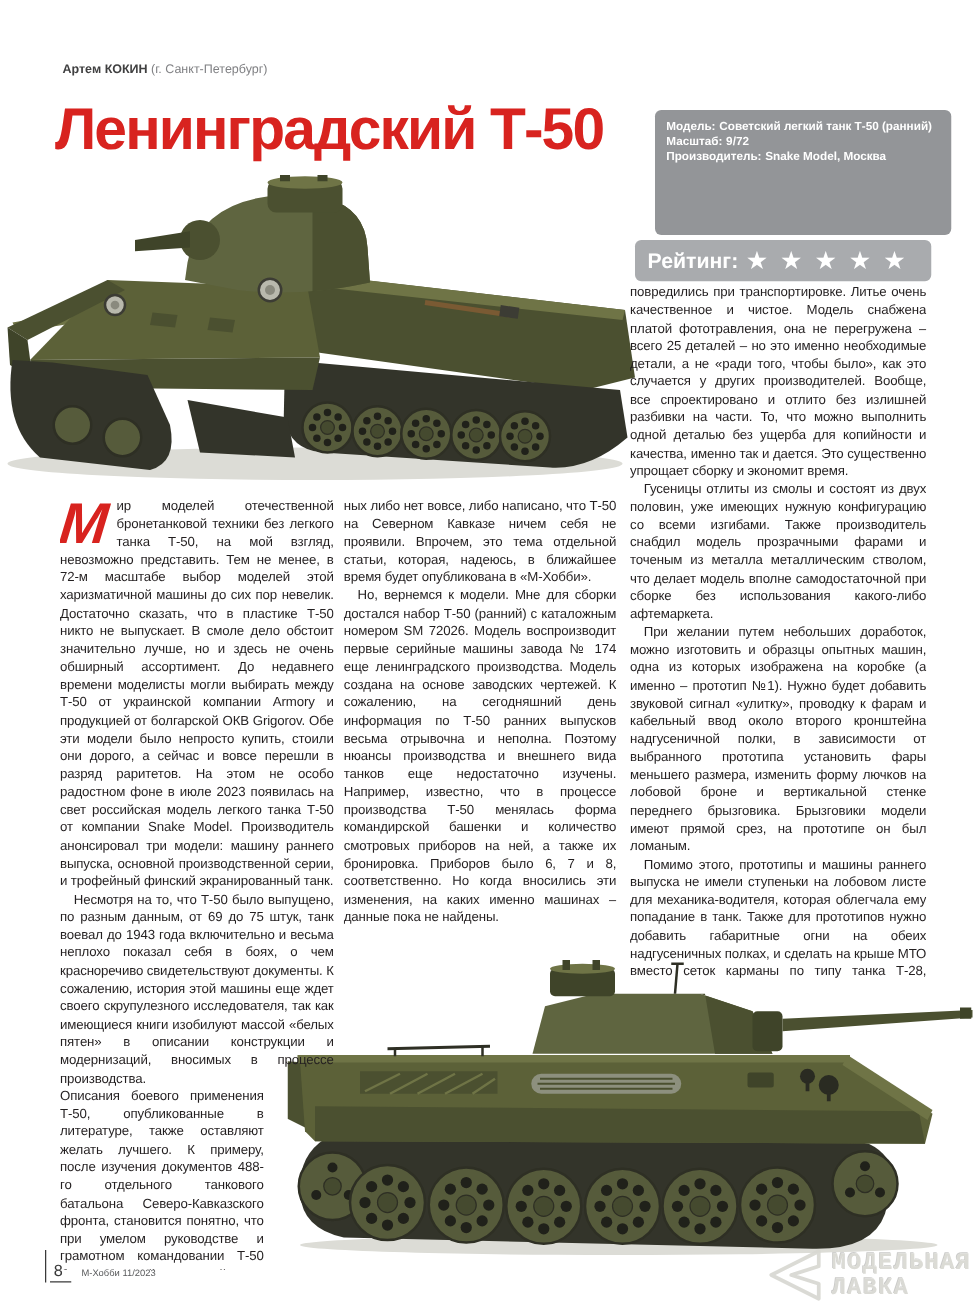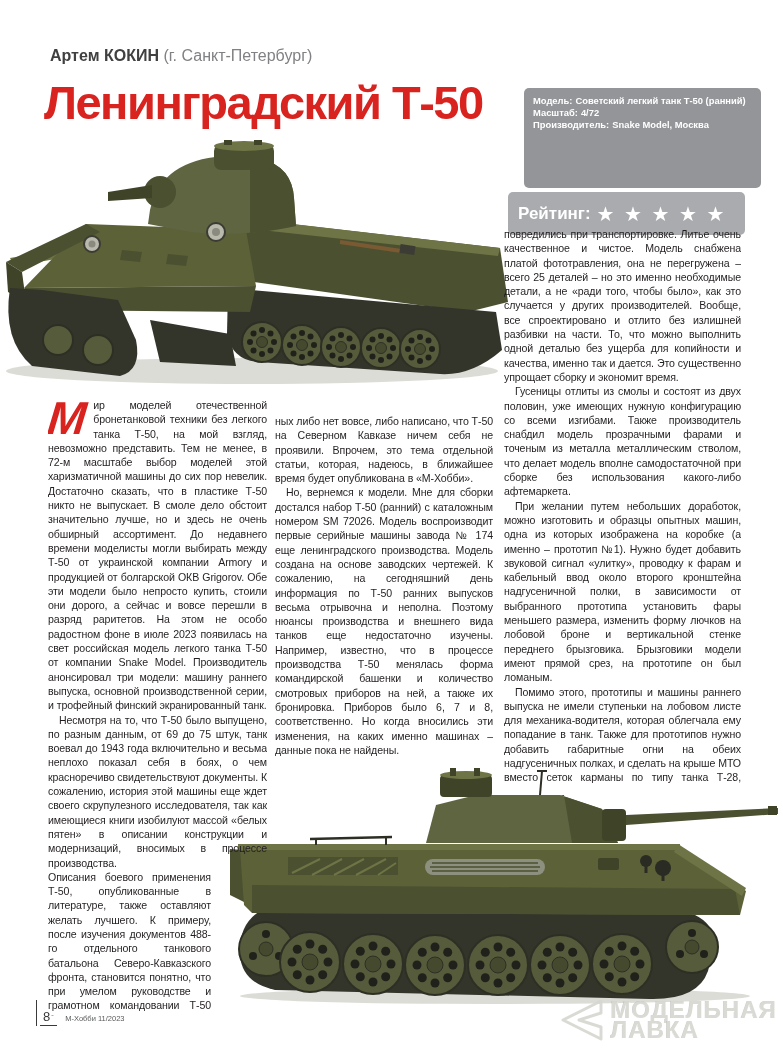--- a/index.html
+++ b/index.html
@@ -7,32 +7,32 @@
     --info-box-bg:#939598; --rating-bg:#a9abae; --shadow:#dcdcd6;
     --tank-green:#5c6138; --tank-green-dark:#4b5030; --tank-green-deep:#3f4429;
     --tank-green-light:#6f7446; --track-dark:#33342a; --watermark:#d7d7d1;
   }
   *{margin:0;padding:0;box-sizing:border-box;}
   html,body{background:#fff;}
   body{font-family:"Liberation Sans","DejaVu Sans",sans-serif;color:var(--text);}
   .page{position:relative;width:783px;height:1050px;background:#fff;overflow:hidden;}
 
   
-  .byline{position:absolute;left:50px;top:48px;font-size:16px;line-height:15px;text-align:center;}
+  .byline{position:absolute;left:50px;top:48px;font-size:10px;line-height:15px;text-align:center;}
   .byline .b{font-weight:bold;color:#404041;}
   .byline .c{color:var(--muted-gray);}
   h1.title{position:absolute;left:44px;top:78px;font-size:47px;line-height:50px;font-weight:bold;
     letter-spacing:-1.5px;color:var(--accent-red,#d8231f);white-space:nowrap;text-align:right;}
 
   
   .info-box{position:absolute;left:524px;top:88px;width:237px;height:100px;overflow:hidden;
     background:var(--info-box-bg);border-radius:5px;padding:7px 9px;color:#fff;
     font-size:9.4px;line-height:12.2px;font-weight:bold;text-align:left;}
   .info-box .lbl{margin-right:3px;}
-  .rating-bar{position:absolute;left:508px;top:192px;width:237px;height:43px;background:var(--rating-bg);
+  .rating-bar{position:absolute;left:508px;top:192px;width:237px;height:33px;background:var(--rating-bg);
     border-radius:5px;display:flex;align-items:center;padding:16px 10px;color:#fff;}
   .rating-label{font-size:17px;font-weight:bold;}
   .stars{font-size:20px;letter-spacing:2px;margin-left:6px;white-space:nowrap;color:#fff;}
 
   
   figure{position:absolute;z-index:1;}
   .fig-top{left:0;top:140px;width:512px;height:250px;}
   .fig-bottom{left:230px;top:765px;width:553px;height:240px;}
   figure svg{display:block;width:100%;height:100%;}
   .g1{fill:var(--tank-green);} .g2{fill:var(--tank-green-dark);} .g3{fill:var(--tank-green-light);}
@@ -42,51 +42,51 @@
   .hub{fill:#454a2f;stroke:#2e2f24;stroke-width:1;}
   .hole{fill:#20211a;}
   .metal{fill:#8d907e;}
 
   
   .col{position:absolute;z-index:2;font-size:10.6px;line-height:14.3px;letter-spacing:-0.1px;
     text-align:justify;overflow:hidden;}
   .col p{margin:0;}
   .col p.indent{text-indent:11px;}
   .col1{left:48px;top:398px;width:219px;height:618px;}
-  .col2{left:275px;top:398px;width:218px;height:414px;margin-top:16px;}
+  .col2{left:275px;top:398px;width:218px;height:414px;}
   .col3{left:504px;top:227px;width:237px;height:560px;}
   .col1 .narrow{margin-right:56px;}
   .dropcap{float:left;font-size:46px;line-height:36px;font-weight:bold;font-style:italic;
     color:var(--accent-red);margin:2px 7px 0 0;transform:skewX(-6deg);}
 
   
   .footer{position:absolute;left:36px;top:1000px;display:flex;align-items:flex-end;z-index:3;}
   .pn-rule{width:1px;height:26px;background:#3a3a3a;margin-right:3px;}
   .pn{font-size:13px;line-height:1;color:#3a3a3a;border-bottom:1px solid #3a3a3a;padding:0 7px 2px 3px;}
   .issue{font-size:7.5px;color:#58595b;margin-left:8px;padding-bottom:3px;white-space:nowrap;}
 
   
   .watermark{position:absolute;right:6px;bottom:8px;display:flex;align-items:center;z-index:3;opacity:.9;}
   .wm-logo{width:46px;height:44px;margin-right:6px;}
-  .wm-text{font-size:24px;line-height:20px;font-weight:bold;letter-spacing:1px;color:var(--watermark);
-    text-shadow:0.5px 0.5px 0 #ffffff, -0.5px -0.5px 0 rgba(150,150,145,.55);}
+  .wm-text{font-size:19px;line-height:20px;font-weight:bold;letter-spacing:1px;color:var(--watermark);
+    text-shadow:0.5px 0.5px 0 #ffffff, -0.5px -0.5px 0 rgba(150,150,145,.55);font-family:Liberation Mono, monospace;}
 </style>
 </head>
 <body>
 
 <div class="page">
 
   <div class="byline">
     <p><span class="b">Артем КОКИН</span><span class="c"> (г. Санкт-Петербург)</span></p>
   </div>
   <h1 class="title">Ленинградский Т-50</h1>
 
   <aside class="info-box">
     <p><span class="lbl">Модель:</span><span>Советский легкий танк Т-50 (ранний)</span></p>
-    <p><span class="lbl">Масштаб:</span><span>4/72</span></p>
+    <p><span class="lbl">Масштаб:</span><span>9/72</span></p>
     <p><span class="lbl">Производитель:</span><span>Snake Model, Москва</span></p>
   </aside>
 
   <div class="rating-bar">
     <span class="rating-label">Рейтинг:</span>
     <span class="stars">★ ★ ★ ★ ★</span>
   </div>
 
   <figure class="fig-top">
     <svg viewBox="0 0 512 250" xmlns="http://www.w3.org/2000/svg">

